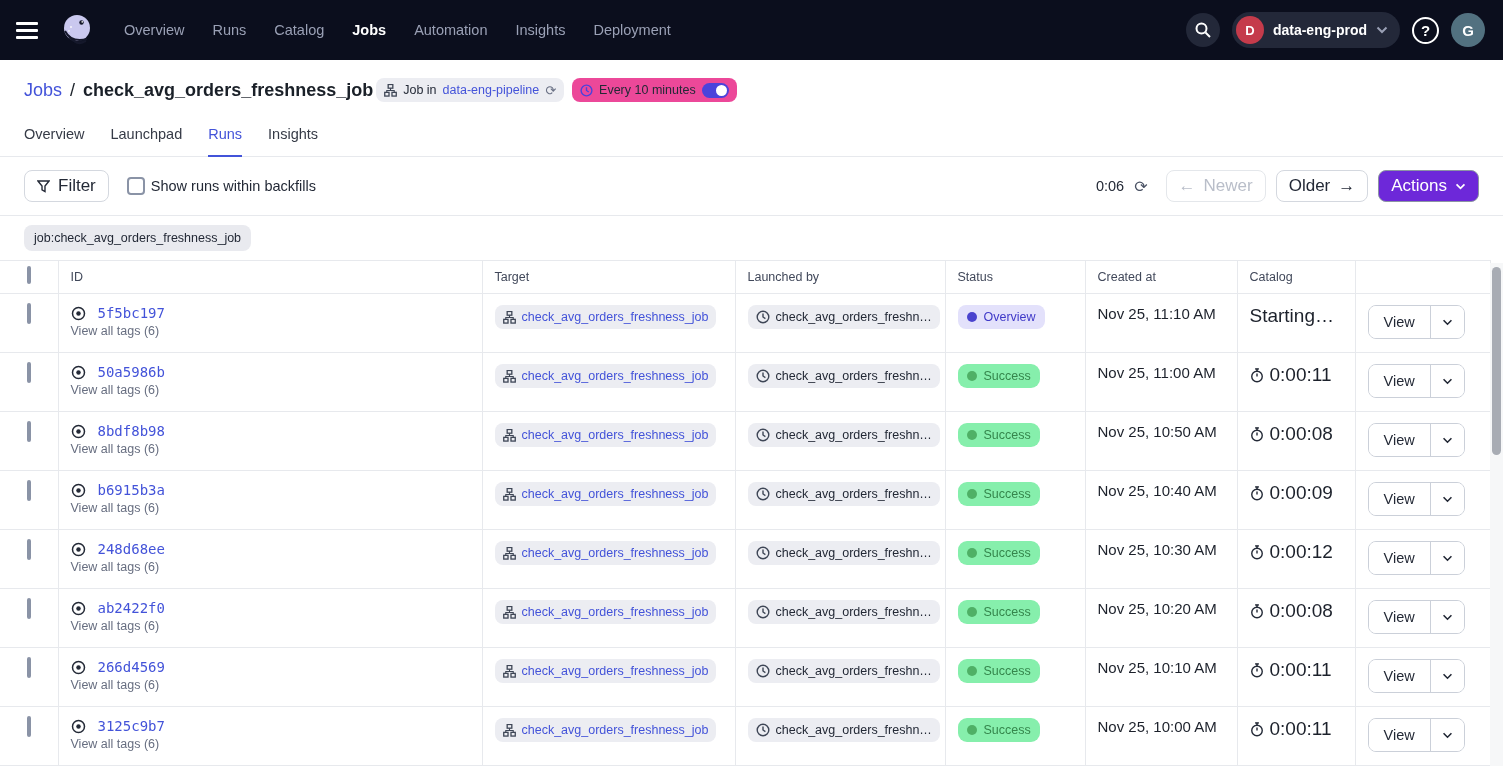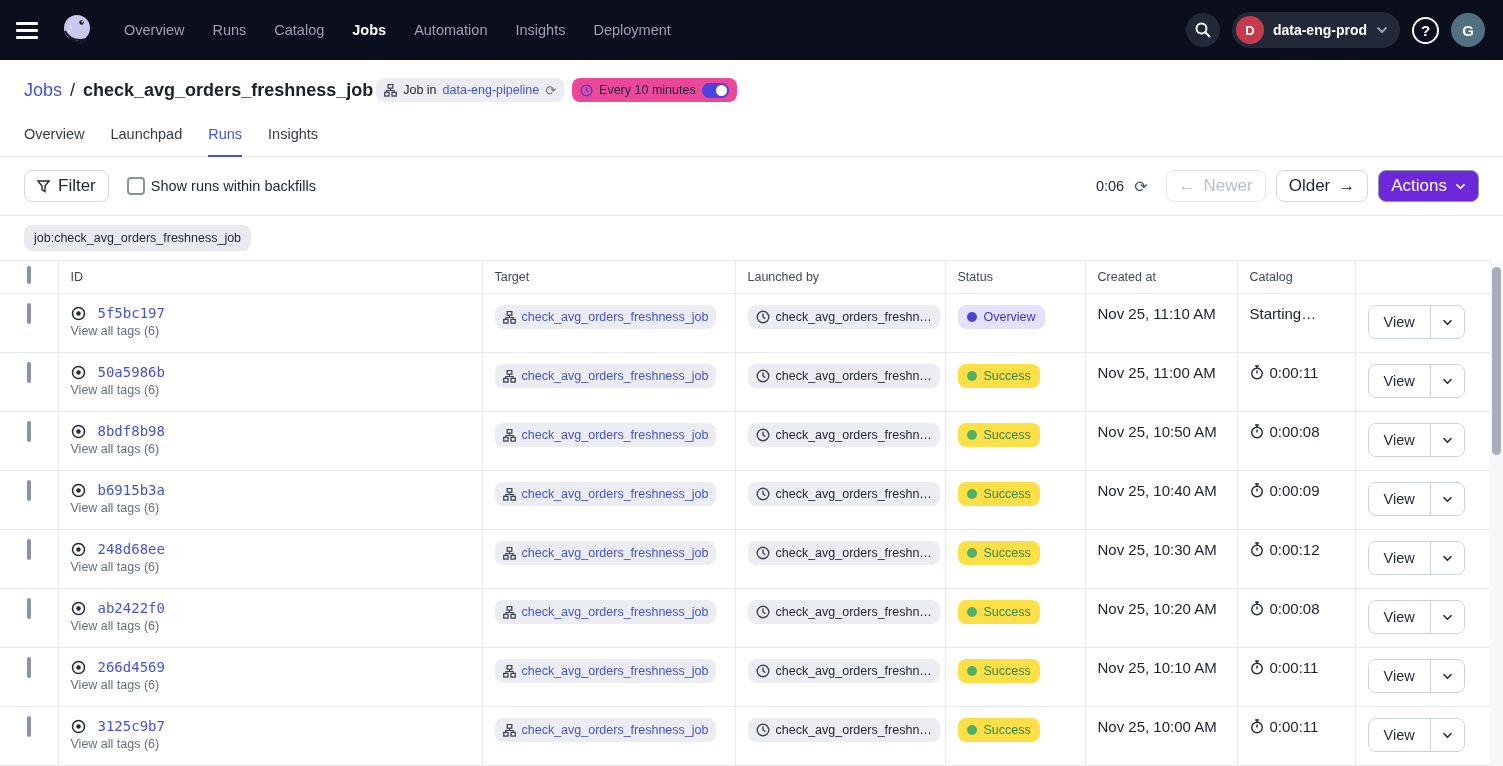--- a/index.html
+++ b/index.html
@@ -68,24 +68,24 @@
   .cb-cell .checkbox, thead .checkbox { margin:0 auto; }
   thead .cb-cell { padding:7px 0; }
   .id-line { display:flex; align-items:center; gap:12px; }
   .id-link { font-family:"DejaVu Sans Mono","Liberation Mono",monospace; font-size:14px; color:#4353d9; text-decoration:none; cursor:pointer; }
   .tags-link { font-size:12.5px; color:#676e80; margin-top:3px; cursor:pointer; }
   .chip .blue-label { color:#4353d9; }
   .trunc { max-width:156px; overflow:hidden; white-space:nowrap; }
   .status-chip { height:24px; border-radius:8px; padding:0 9px; display:inline-flex; align-items:center; gap:7px; font-size:12.5px; }
   .status-chip.starting { background:#e3e1fb; color:#3f39c8; }
   .status-chip.starting .dot { background:#4a43ce; }
-  .status-chip.success { background:#fde047; color:#35864c; }
+  .status-chip.success { background:#86efac; color:#35864c;border-radius:9px; }
   .status-chip.success .dot { background:#4fb066; }
   .created { font-size:15px; color:#1c212b; }
-  .duration { display:flex; align-items:center; gap:6px; font-size:15px; color:#1c212b; }
+  .duration { display:flex; align-items:center; gap:6px; font-size:19px; color:#1c212b; }
   .view-group { display:inline-flex; border:1px solid #cbd0d9; border-radius:8px; overflow:hidden; background:#fff; }
   .view-btn { padding:8px 15px; font-size:14.5px; font-weight:500; color:#232936; background:#fff; border:none; cursor:pointer; font-family:inherit; }
   .view-caret { padding:8px 11px; border:none; border-left:1px solid #cbd0d9; background:#fff; cursor:pointer; display:flex; align-items:center; }
 
   
   .scrollbar { position:absolute; right:0; top:263px; width:13px; height:503px; background:#f6f7f8; }
   .scroll-thumb { position:absolute; top:4px; right:2px; width:9px; height:188px; border-radius:5px; background:#a8acb4; cursor:pointer; }
 
   svg { display:block; }
 </style>

